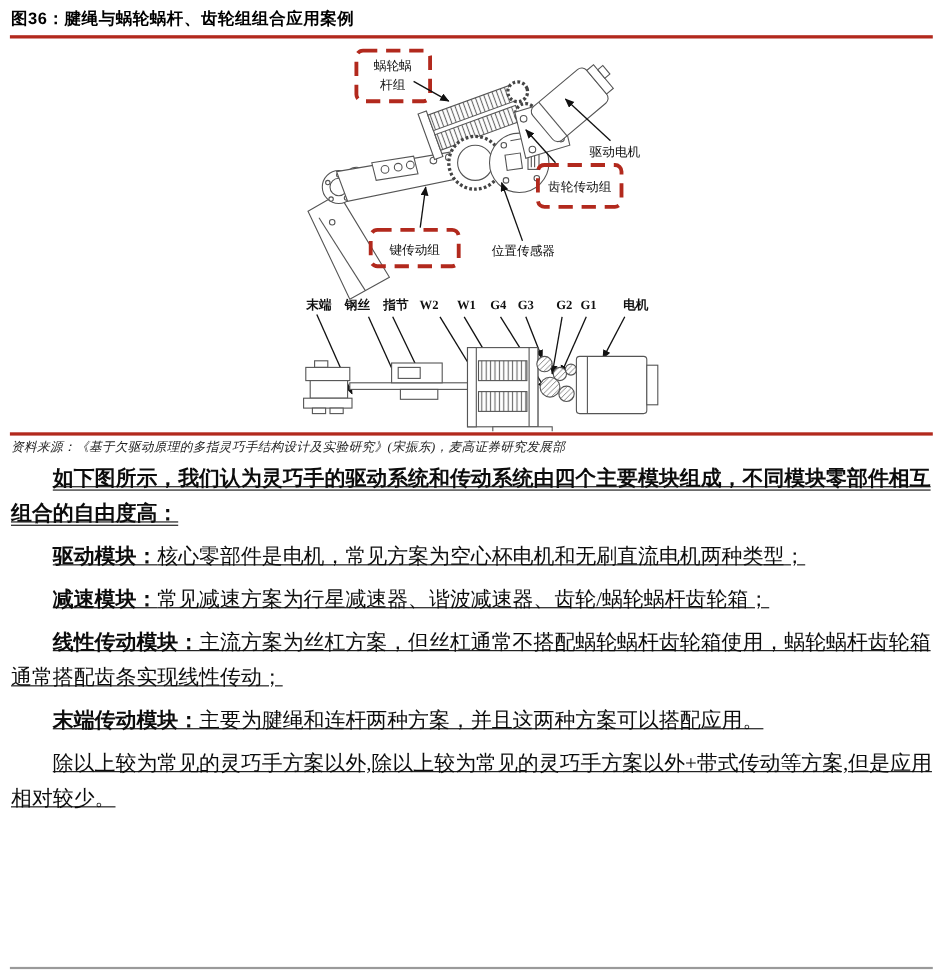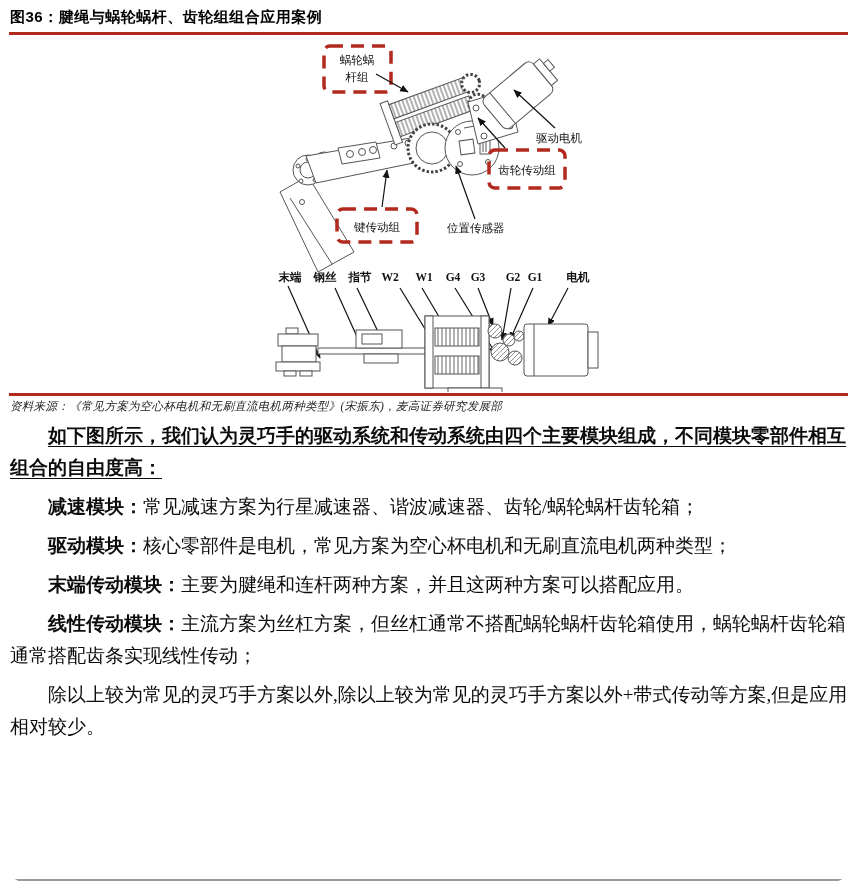--- a/index.html
+++ b/index.html
@@ -1,19 +1,19 @@
 <!DOCTYPE html>
 <html><head>
 <meta charset="utf-8">
 <style>
   * { margin:0; padding:0; box-sizing:border-box; }
   html,body { background:#fff; }
   .page {
     position:relative; width:857px; height:883px; background:#fff;
-    font-family:"Liberation Serif", serif; color:#0d0d0d; overflow:hidden;border-radius:29px;
+    font-family:"Liberation Serif", serif; color:#0d0d0d; overflow:hidden;
   }
   .fig-title {
     position:absolute; top:8px; left:10px;
     font-family:"Liberation Sans", sans-serif; font-weight:bold;
     font-size:15px; color:#000; letter-spacing:0.5px;
   }
   .rule-red { position:absolute; left:9px; right:9px; height:2.5px; background:#b2291d; }
   .rule-red.top { top:32px; }
   .rule-red.mid { top:393px; }
   .rule-gray { position:absolute; left:9px; right:9px; top:879px; height:1.5px; background:#9a9a9a; }
@@ -25,21 +25,21 @@
   .ln { stroke:#555; fill:#fff; stroke-width:1; }
   .lnf { stroke:#555; fill:none; stroke-width:1; }
   .arrow { stroke:#111; stroke-width:1.2; fill:none; }
   .toothed { fill:#fff; stroke:#444; stroke-width:3; stroke-dasharray:2.5 2; }
   .source {
     position:absolute; top:399px; left:10px; font-size:11.5px;
     font-style:italic; color:#222; letter-spacing:0.3px;
   }
   .body-text {
     position:absolute; top:420px; left:10px; width:838px;
-    font-size:19px; line-height:32px; color:#0c0c0c;
+    font-size:19px; line-height:32px; color:#0c0c0c;text-decoration:underline;
   }
   .body-text p { text-indent:2em; margin-top:7px; }
   .body-text p.first { margin-top:0; }
   p.lead { font-weight:bold; text-decoration:underline; text-underline-offset:4px; }
   .head { font-weight:bold; }
 </style>
 </head>
 <body>
 
 <div class="page">
@@ -199,31 +199,31 @@
         <rect class="ln" x="316" y="292" width="10" height="36"></rect>
 
         <rect class="ln" x="176" y="348" width="54" height="7"></rect>
         <rect class="ln" x="186" y="355" width="14" height="7"></rect>
         <rect class="ln" x="208" y="355" width="14" height="7"></rect>
       </g>
     </svg>
   </div>
 
   <div class="rule-red mid"></div>
-  <div class="source">资料来源：《常见方案为空心杯电机和无刷直流电机两种类型》(宋振东)，麦高证券研究发展部</div>
+  <div class="source">资料来源：《基于欠驱动原理的多指灵巧手结构设计及实验研究》(宋振东)，麦高证券研究发展部</div>
 
   <div class="body-text">
     <p class="lead first">如下图所示，我们认为灵巧手的驱动系统和传动系统由四个主要模块组成，不同模块零部件相互组合的自由度高：</p>
 
+    <p><span class="head">驱动模块：</span><span>核心零部件是电机，常见方案为空心杯电机和无刷直流电机两种类型；</span></p>
+
     <p><span class="head">减速模块：</span><span>常见减速方案为行星减速器、谐波减速器、齿轮/蜗轮蜗杆齿轮箱；</span></p>
 
-    <p><span class="head">驱动模块：</span><span>核心零部件是电机，常见方案为空心杯电机和无刷直流电机两种类型；</span></p>
+    <p><span class="head">线性传动模块：</span><span>主流方案为丝杠方案，但丝杠通常不搭配蜗轮蜗杆齿轮箱使用，蜗轮蜗杆齿轮箱通常搭配齿条实现线性传动；</span></p>
 
     <p><span class="head">末端传动模块：</span><span>主要为腱绳和连杆两种方案，并且这两种方案可以搭配应用。</span></p>
-
-    <p><span class="head">线性传动模块：</span><span>主流方案为丝杠方案，但丝杠通常不搭配蜗轮蜗杆齿轮箱使用，蜗轮蜗杆齿轮箱通常搭配齿条实现线性传动；</span></p>
 
 
     <p>除以上较为常见的灵巧手方案以外,除以上较为常见的灵巧手方案以外+带式传动等方案,但是应用相对较少。</p>
   </div>
 
   <div class="rule-gray"></div>
 </div>
 
 </body></html>

